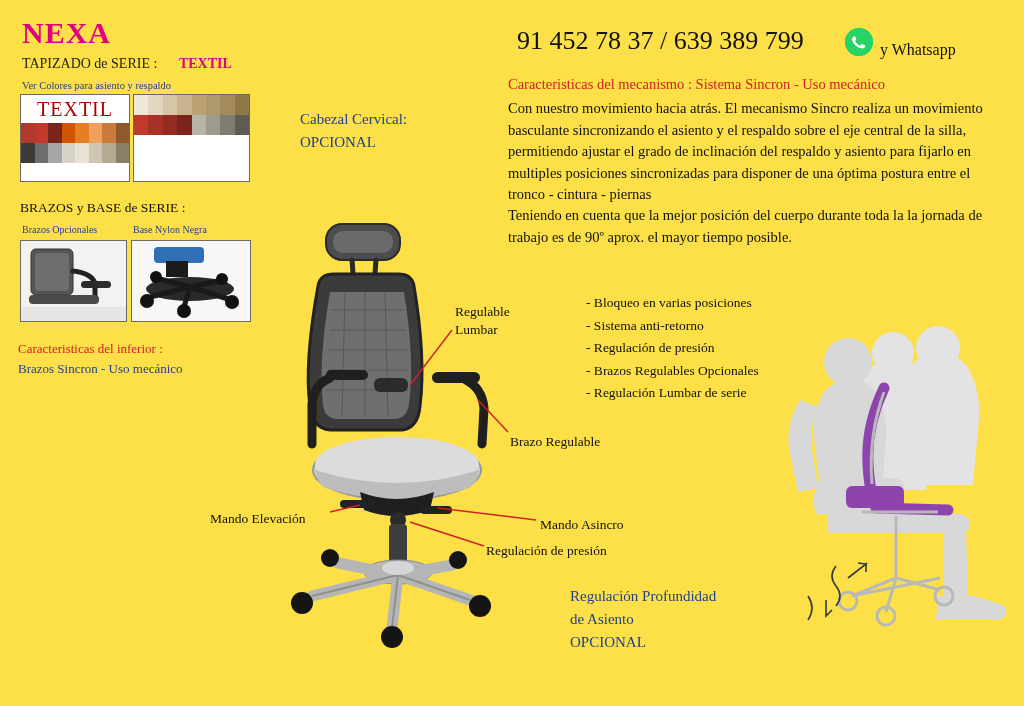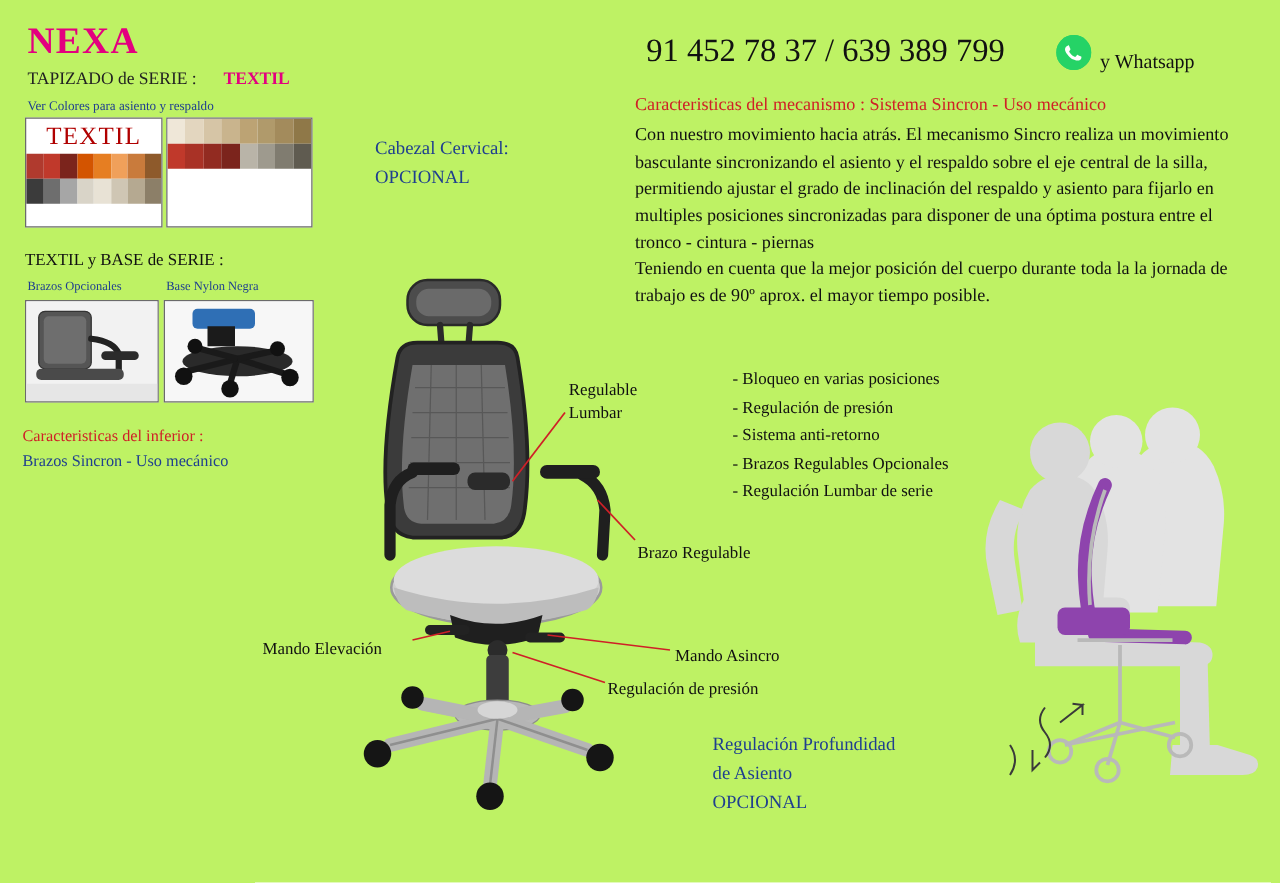--- a/index.html
+++ b/index.html
@@ -4,21 +4,21 @@
 <style>
   html, body {
     margin: 0;
     padding: 0;
     background: #ffffff;
   }
   #page {
     position: relative;
     width: 1024px;
     height: 706px;
-    background: #bef264;
+    background: #fde047;
     overflow: hidden;
     font-family: "Liberation Serif", serif;
   }
 
   
   #brand-title {
     position: absolute;
     left: 22px;
     top: 16px;
     font-family: "Liberation Serif", serif;
@@ -288,21 +288,21 @@
         <div class="swatch" style="background: rgb(169, 50, 38);"></div>
         <div class="swatch" style="background: rgb(146, 43, 33);"></div>
         <div class="swatch" style="background: rgb(123, 36, 28);"></div>
         <div class="swatch" style="background: rgb(185, 180, 168);"></div>
         <div class="swatch" style="background: rgb(158, 154, 142);"></div>
         <div class="swatch" style="background: rgb(128, 124, 112);"></div>
         <div class="swatch" style="background: rgb(95, 91, 80);"></div>
       </div>
   </div>
 
-  <div id="arms-base-title">TEXTIL y BASE de SERIE :</div>
+  <div id="arms-base-title">BRAZOS y BASE de SERIE :</div>
   <div id="arms-caption">Brazos Opcionales</div>
   <div id="base-caption">Base Nylon Negra</div>
 
   <div class="photo-box" id="photo-arms">
     <svg width="105" height="80" viewBox="0 0 105 80">
       <rect x="0" y="0" width="105" height="80" fill="#f2f2f2"></rect>
       <rect x="10" y="8" width="42" height="46" rx="5" fill="#555" stroke="#333"></rect>
       <rect x="14" y="12" width="34" height="38" rx="4" fill="#6e6e6e"></rect>
       <path d="M52 30 q18 2 22 12 l0 14" stroke="#222" stroke-width="5" fill="none" stroke-linecap="round"></path>
       <rect x="60" y="40" width="30" height="7" rx="3.5" fill="#2b2b2b"></rect>
@@ -343,22 +343,22 @@
     </svg>
   </div>
   <div id="wa-text">y Whatsapp</div>
 
   <div id="mech-title">Caracteristicas del mecanismo : Sistema Sincron - Uso mecánico</div>
   <div id="mech-p1">Con nuestro movimiento hacia atrás. El mecanismo Sincro realiza un movimiento basculante sincronizando el asiento y el respaldo sobre el eje central de la silla, permitiendo ajustar el grado de inclinación del respaldo y asiento para fijarlo en multiples posiciones sincronizadas para disponer de una óptima postura entre el tronco - cintura - piernas</div>
   <div id="mech-p2">Teniendo en cuenta que la mejor posición del cuerpo durante toda la la jornada de trabajo es de 90º aprox. el mayor tiempo posible.</div>
 
   <div id="features">
       <div>-  Bloqueo en varias posiciones</div>
+      <div>-  Sistema anti-retorno</div>
       <div>-  Regulación de presión</div>
-      <div>-  Sistema anti-retorno</div>
       <div>-  Brazos Regulables Opcionales</div>
       <div>-  Regulación Lumbar de serie</div>
     </div>
 
   <div class="callout" id="cl-cabezal">
     <div>Cabezal Cervical:</div>
     <div>OPCIONAL</div>
   </div>
 
   <div class="callout" id="cl-regulador">

